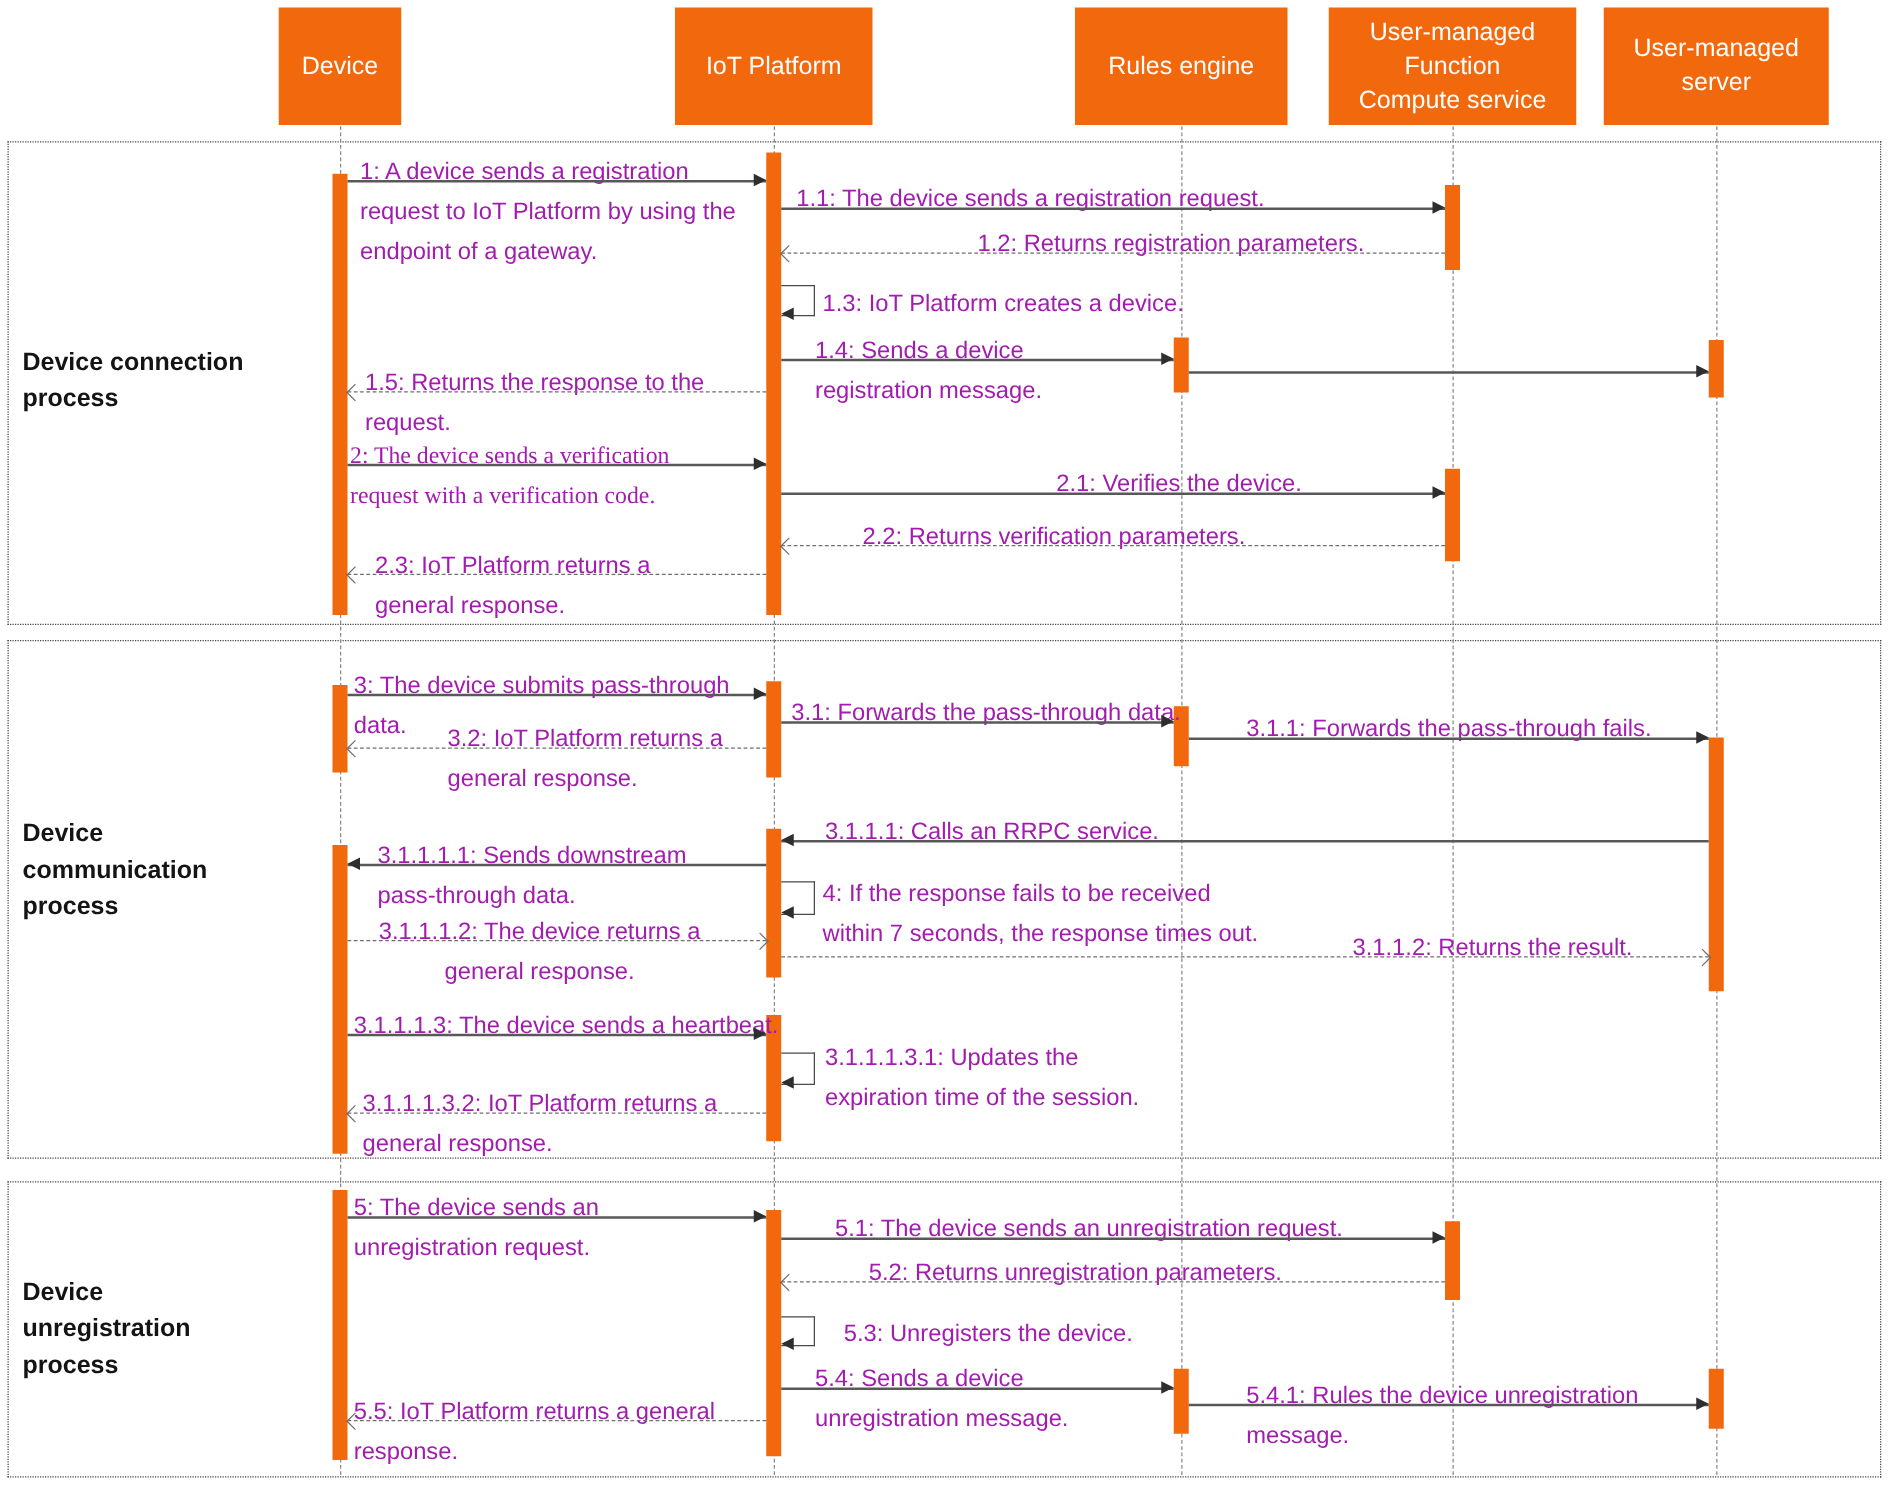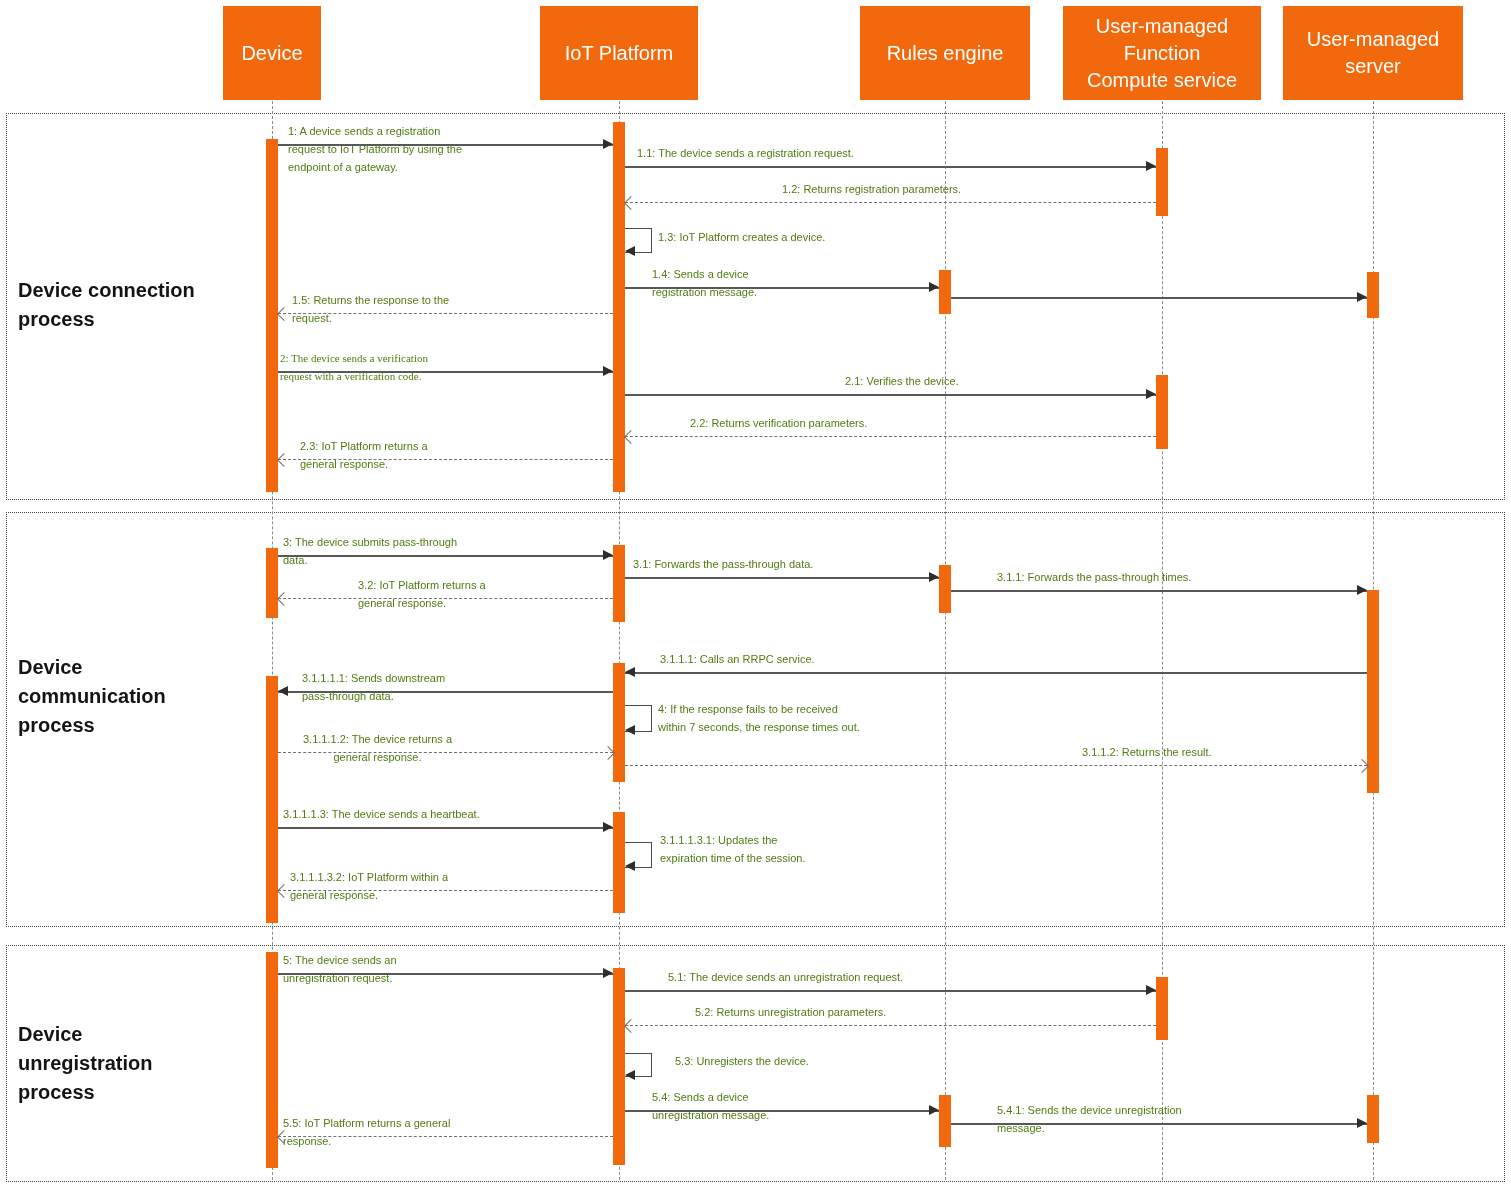--- a/index.html
+++ b/index.html
@@ -9,21 +9,21 @@
     font-family:"Liberation Sans", sans-serif; color:#000;
   }
   .sec{position:absolute; border:1px dotted #4a4a4a;}
   .sec-label{position:absolute; font-weight:bold; font-size:20px; line-height:29px;
              white-space:pre-line; color:#141414;}
   .lifeline{position:absolute; width:0; border-left:1px dashed #8a8a8a;}
   .actor{position:absolute; background:var(--accent); color:#fff;
          display:flex; align-items:center; justify-content:center; text-align:center;
          font-size:20px; line-height:27px; white-space:pre-line;}
   .bar{position:absolute; background:var(--accent); width:12px;}
-  .msg{position:absolute; font-size:11px; line-height:18px; white-space:pre-line; color:#4d7c0f;}
+  .msg{position:absolute; font-size:19px; line-height:32px; white-space:pre-line; color:#a21caf;}
   .line{position:absolute; height:0; border-top:2px solid #585858;}
   .dashedline{border-top:1.5px dashed #6f6f6f;}
   .loop{position:absolute; border:1.6px solid #4a4a4a; border-left:none;}
   .head-right{position:absolute; width:0; height:0; border-top:5px solid transparent;
               border-bottom:5px solid transparent; border-left:10px solid #2e2e2e;}
   .head-left{position:absolute; width:0; height:0; border-top:5px solid transparent;
              border-bottom:5px solid transparent; border-right:10px solid #2e2e2e;}
   .chev-right{position:absolute; width:9px; height:9px; border-top:1.6px solid #6f6f6f;
               border-right:1.6px solid #6f6f6f; transform:rotate(45deg);}
   .chev-left{position:absolute; width:9px; height:9px; border-top:1.6px solid #6f6f6f;
@@ -113,21 +113,21 @@
 general response.</div>
     <div class="line dashedline" style="left: 278px; top: 459px; width: 335px;"></div>
     <div class="chev-left" style="left: 279px; top: 454.5px;"></div>
     <div class="msg" style="left: 283px; top: 533px;">3: The device submits pass-through
 data.</div>
     <div class="line" style="left: 278px; top: 555px; width: 335px;"></div>
     <div class="head-right" style="left: 603px; top: 550px;"></div>
     <div class="msg" style="left: 633px; top: 555px;">3.1: Forwards the pass-through data.</div>
     <div class="line" style="left: 625px; top: 577px; width: 314px;"></div>
     <div class="head-right" style="left: 929px; top: 572px;"></div>
-    <div class="msg" style="left: 997px; top: 568px;">3.1.1: Forwards the pass-through times.</div>
+    <div class="msg" style="left: 997px; top: 568px;">3.1.1: Forwards the pass-through fails.</div>
     <div class="line" style="left: 951px; top: 590px; width: 416px;"></div>
     <div class="head-right" style="left: 1357px; top: 585px;"></div>
     <div class="msg" style="left: 358px; top: 576px;">3.2: IoT Platform returns a
 general response.</div>
     <div class="line dashedline" style="left: 278px; top: 598px; width: 335px;"></div>
     <div class="chev-left" style="left: 279px; top: 593.5px;"></div>
     <div class="msg" style="left: 660px; top: 650px;">3.1.1.1: Calls an RRPC service.</div>
     <div class="line" style="left: 625px; top: 672px; width: 742px;"></div>
     <div class="head-left" style="left: 625px; top: 667px;"></div>
     <div class="msg" style="left: 302px; top: 669px;">3.1.1.1.1: Sends downstream
@@ -145,42 +145,42 @@
     <div class="msg" style="left: 1082px; top: 743px;">3.1.1.2: Returns the result.</div>
     <div class="line dashedline" style="left: 625px; top: 765px; width: 742px;"></div>
     <div class="chev-right" style="left: 1357px; top: 760.5px;"></div>
     <div class="msg" style="left: 283px; top: 805px;">3.1.1.1.3: The device sends a heartbeat.</div>
     <div class="line" style="left: 278px; top: 827px; width: 335px;"></div>
     <div class="head-right" style="left: 603px; top: 822px;"></div>
     <div class="msg" style="left: 660px; top: 831px;">3.1.1.1.3.1: Updates the
 expiration time of the session.</div>
     <div class="loop" style="left: 625px; top: 842px; width: 26px; height: 24px;"></div>
     <div class="head-left" style="left: 625px; top: 861px;"></div>
-    <div class="msg" style="left: 290px; top: 868px;">3.1.1.1.3.2: IoT Platform within a
+    <div class="msg" style="left: 290px; top: 868px;">3.1.1.1.3.2: IoT Platform returns a
 general response.</div>
     <div class="line dashedline" style="left: 278px; top: 890px; width: 335px;"></div>
     <div class="chev-left" style="left: 279px; top: 885.5px;"></div>
     <div class="msg" style="left: 283px; top: 951px;">5: The device sends an
 unregistration request.</div>
     <div class="line" style="left: 278px; top: 973px; width: 335px;"></div>
     <div class="head-right" style="left: 603px; top: 968px;"></div>
     <div class="msg" style="left: 668px; top: 968px;">5.1: The device sends an unregistration request.</div>
     <div class="line" style="left: 625px; top: 990px; width: 531px;"></div>
     <div class="head-right" style="left: 1146px; top: 985px;"></div>
     <div class="msg" style="left: 695px; top: 1003px;">5.2: Returns unregistration parameters.</div>
     <div class="line dashedline" style="left: 625px; top: 1025px; width: 531px;"></div>
     <div class="chev-left" style="left: 626px; top: 1020.5px;"></div>
     <div class="msg" style="left: 675px; top: 1052px;">5.3: Unregisters the device.</div>
     <div class="loop" style="left: 625px; top: 1053px; width: 26px; height: 22px;"></div>
     <div class="head-left" style="left: 625px; top: 1070px;"></div>
     <div class="msg" style="left: 652px; top: 1088px;">5.4: Sends a device
 unregistration message.</div>
     <div class="line" style="left: 625px; top: 1110px; width: 314px;"></div>
     <div class="head-right" style="left: 929px; top: 1105px;"></div>
-    <div class="msg" style="left: 997px; top: 1101px;">5.4.1: Sends the device unregistration
+    <div class="msg" style="left: 997px; top: 1101px;">5.4.1: Rules the device unregistration
 message.</div>
     <div class="line" style="left: 951px; top: 1123px; width: 416px;"></div>
     <div class="head-right" style="left: 1357px; top: 1118px;"></div>
     <div class="msg" style="left: 283px; top: 1114px;">5.5: IoT Platform returns a general
 response.</div>
     <div class="line dashedline" style="left: 278px; top: 1136px; width: 335px;"></div>
     <div class="chev-left" style="left: 279px; top: 1131.5px;"></div>
   </div>
 
 </body></html>

